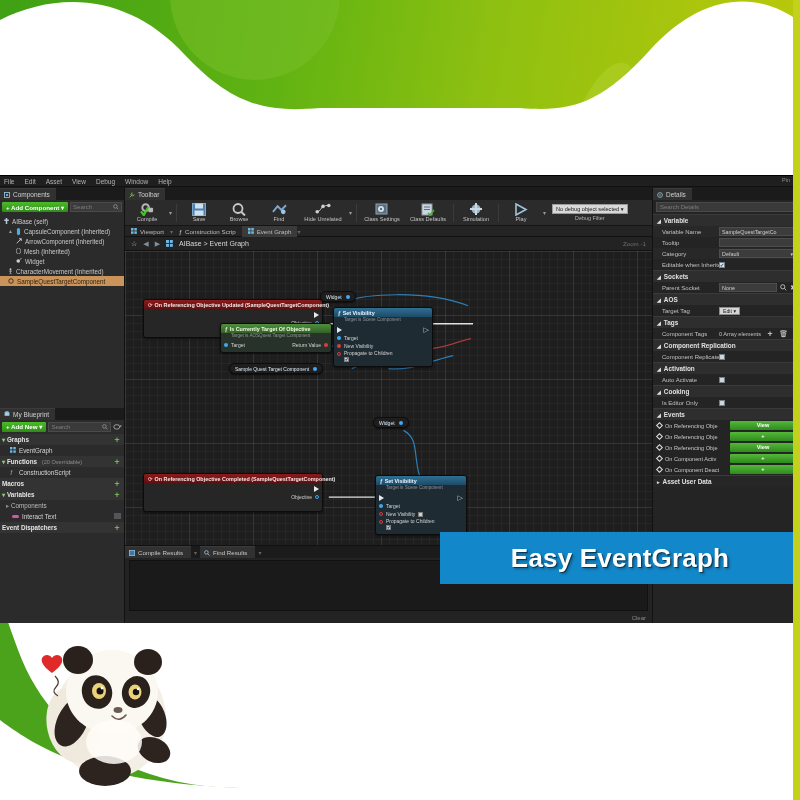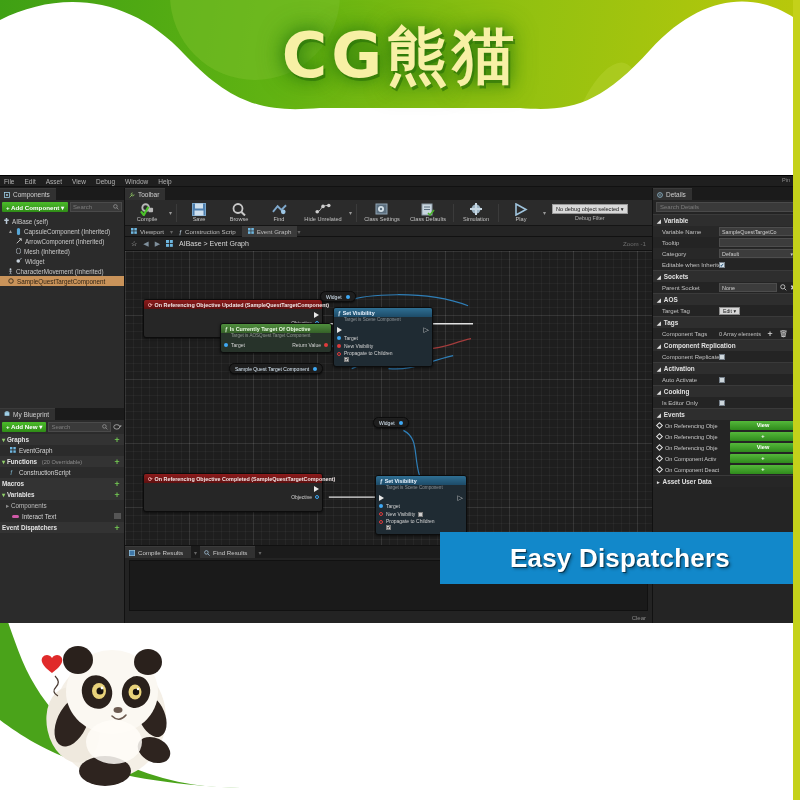--- a/index.html
+++ b/index.html
@@ -171,21 +171,20 @@
 </style>
 </head>
 <body>
 
 <div id="promo-header">
   <div id="promo-blob-a"></div>
   <div id="promo-blob-b"></div>
   <svg id="promo-wave" viewBox="0 0 800 180" preserveAspectRatio="none">
     <path d="M0,180 L0,20 C60,-10 130,-5 185,55 C235,108 270,112 320,108 L520,108 C570,112 600,105 650,50 C705,-10 760,-8 800,22 L800,180 Z" fill="#ffffff"></path>
   </svg>
-  <div id="promo-title">CG熊猫</div>
 </div>
 
 <svg id="panda-corner" viewBox="0 0 240 200">
   <path d="M0,200 L240,200 L240,188 C150,188 60,150 22,60 C12,35 5,12 0,0 Z" fill="#4aa31a"></path>
   <path d="M0,200 L0,120 C40,150 95,182 240,188 L240,200 Z" fill="#ffffff"></path>
   <path d="M0,126 C50,160 110,186 240,190 L240,200 L0,200 Z" fill="#ffffff"></path>
 </svg>
 
 <svg id="panda-art" viewBox="0 0 160 165">
   <ellipse cx="82" cy="88" rx="56" ry="60" fill="#f4efe6"></ellipse>
@@ -849,16 +848,16 @@
           <span>Asset User Data</span>
         </div>
       </div>
     </div>
   </div>
 
   <div style="position:absolute;right:10px;top:1px;font-size:5.6px;color:#8a8a8a">Pin</div>
 </div>
 
 <div id="banner">
-  <span>Easy Dispatchers</span>
+  <span>Easy EventGraph</span>
 </div>
 
 <div id="edge-strip"></div>
 
 </body></html>

